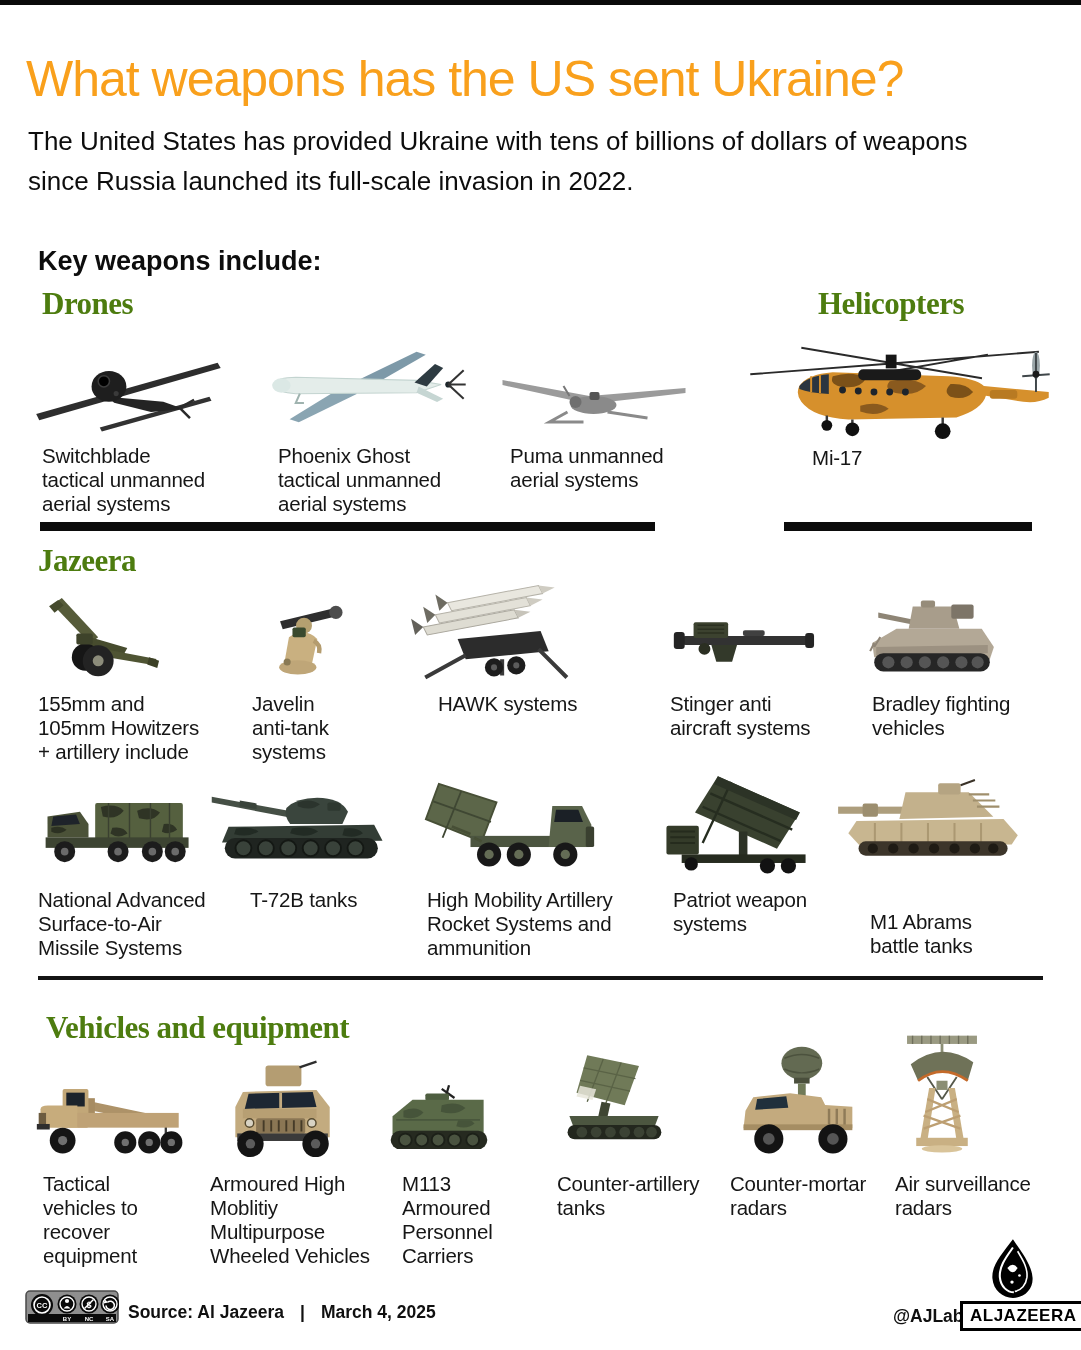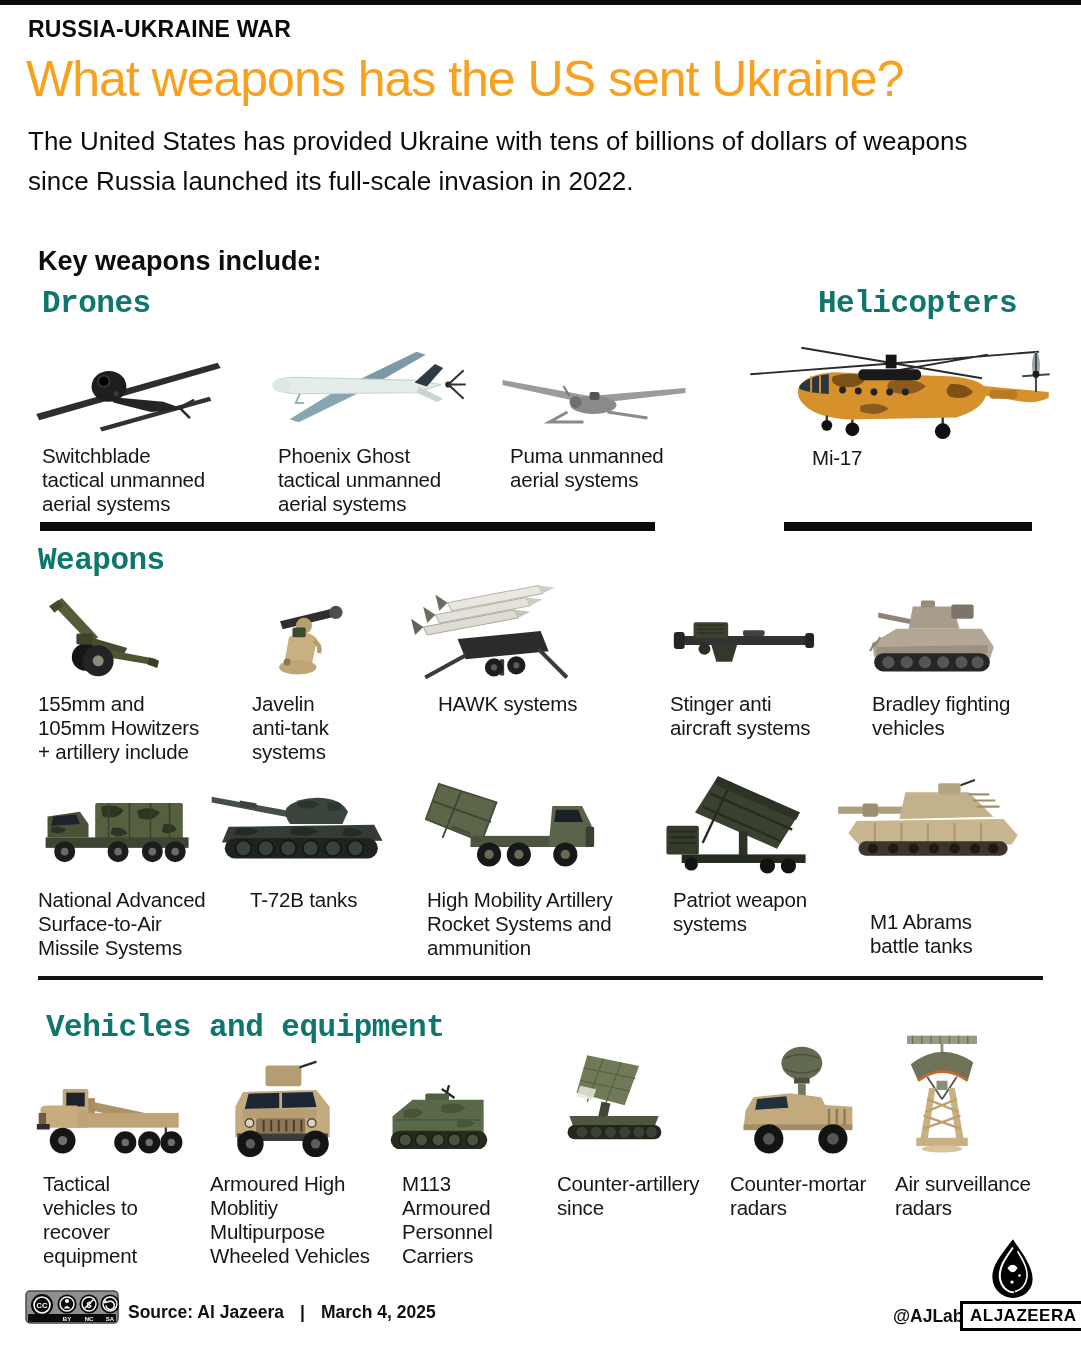--- a/index.html
+++ b/index.html
@@ -3,47 +3,46 @@
 <meta charset="utf-8">
 <style>
   html,body{margin:0;padding:0;background:#ffffff;}
   .canvas{position:relative;width:1081px;height:1350px;background:#ffffff;overflow:hidden;
           font-family:"Liberation Sans",sans-serif;color:#111;}
   .topbar{position:absolute;left:0;top:0;width:1081px;height:5px;background:#0a0a0a;}
   .kicker{position:absolute;left:28px;top:16px;font-size:23px;font-weight:800;letter-spacing:.2px;color:#0a0a0a;}
   .title{position:absolute;left:26px;top:50px;font-size:50px;font-weight:400;letter-spacing:-1px;color:#F9A01C;white-space:nowrap;}
   .intro{position:absolute;left:28px;top:122px;width:1010px;font-size:26px;line-height:1.52;color:#0d0d0d;white-space:pre-line;}
   .keyhead{position:absolute;left:38px;top:246px;font-size:27px;font-weight:700;color:#0d0d0d;}
-  .serifhead{position:absolute;font-family:Liberation Mono, monospace;font-weight:800;font-size:31px;letter-spacing:-.5px;color:#0f766e;}
+  .serifhead{position:absolute;font-family:Liberation Serif, serif;font-weight:800;font-size:31px;letter-spacing:-.5px;color:#4d7c0f;}
   .lbl{position:absolute;font-size:20.5px;font-weight:400;line-height:1.17;letter-spacing:-.2px;color:#161616;white-space:pre-line;}
   .art{position:absolute;display:flex;align-items:center;justify-content:center;}
   .art svg{width:100%;height:100%;}
   .bar{position:absolute;height:9px;background:#0b0b0b;}
   .thinbar{position:absolute;height:4px;background:#141414;}
   .srcline{position:absolute;left:128px;top:1302px;display:flex;gap:16px;font-size:17.5px;font-weight:700;color:#101010;}
   .ajlabs{position:absolute;left:873px;top:1306px;font-size:17.5px;font-weight:700;color:#101010;margin-left:20px;}
   .brandbox{position:absolute;left:960px;top:1301px;border:3px solid #000;padding:2px 7px;
             font-size:17px;font-weight:800;letter-spacing:.5px;color:#000;background:#fff;}
   .ccbadge{position:absolute;left:25px;top:1290px;width:94px;height:34px;}
 </style>
 </head>
 <body>
 
 <div class="canvas">
 
   <div class="topbar"></div>
-  <div class="kicker">RUSSIA-UKRAINE WAR</div>
   <div class="title">What weapons has the US sent Ukraine?</div>
   <div class="intro">The United States has provided Ukraine with tens of billions of dollars of weapons
 since Russia launched its full-scale invasion in 2022.</div>
   <div class="keyhead">Key weapons include:</div>
 
   <div class="serifhead" style="left:42px;top:286px">Drones</div>
   <div class="serifhead" style="left:818px;top:286px">Helicopters</div>
-  <div class="serifhead" style="left:38px;top:543px">Weapons</div>
+  <div class="serifhead" style="left:38px;top:543px">Jazeera</div>
   <div class="serifhead" style="left:46px;top:1010px">Vehicles and equipment</div>
 
   <div class="art" style="left:28px;top:340px;width:205px;height:98px">
     <svg viewBox="0 0 200 95">
       <polygon points="8,72 185,22 188,27 11,78" fill="#2d2d2d"></polygon>
       <polygon points="70,85 177,55 179,59 72,89" fill="#323232"></polygon>
       <polygon points="78,55 132,60 152,67 120,70 84,61" fill="#242424"></polygon>
       <ellipse cx="79" cy="45" rx="17" ry="15" fill="#1e1e1e"></ellipse>
       <circle cx="74" cy="40" r="5.5" fill="#000"></circle>
       <circle cx="74" cy="40" r="5.5" fill="none" stroke="#3d3d3d" stroke-width="1.5"></circle>
@@ -431,21 +430,21 @@
 equipment</div>
   <div class="lbl" style="left:210px;top:1172px">Armoured High
 Moblitiy
 Multipurpose
 Wheeled Vehicles</div>
   <div class="lbl" style="left:402px;top:1172px">M113
 Armoured
 Personnel
 Carriers</div>
   <div class="lbl" style="left:557px;top:1172px">Counter-artillery
-since</div>
+tanks</div>
   <div class="lbl" style="left:730px;top:1172px">Counter-mortar
 radars</div>
   <div class="lbl" style="left:895px;top:1172px">Air surveillance
 radars</div>
 
   <div class="ccbadge">
     <svg viewBox="0 0 94 34">
       <rect x="1" y="1" width="92" height="32" rx="4" fill="#8f8f8f" stroke="#4a4a4a" stroke-width="1.5"></rect>
       <rect x="3" y="24" width="88" height="8" fill="#0a0a0a"></rect>
       <circle cx="17" cy="15" r="11" fill="#0a0a0a"></circle>

